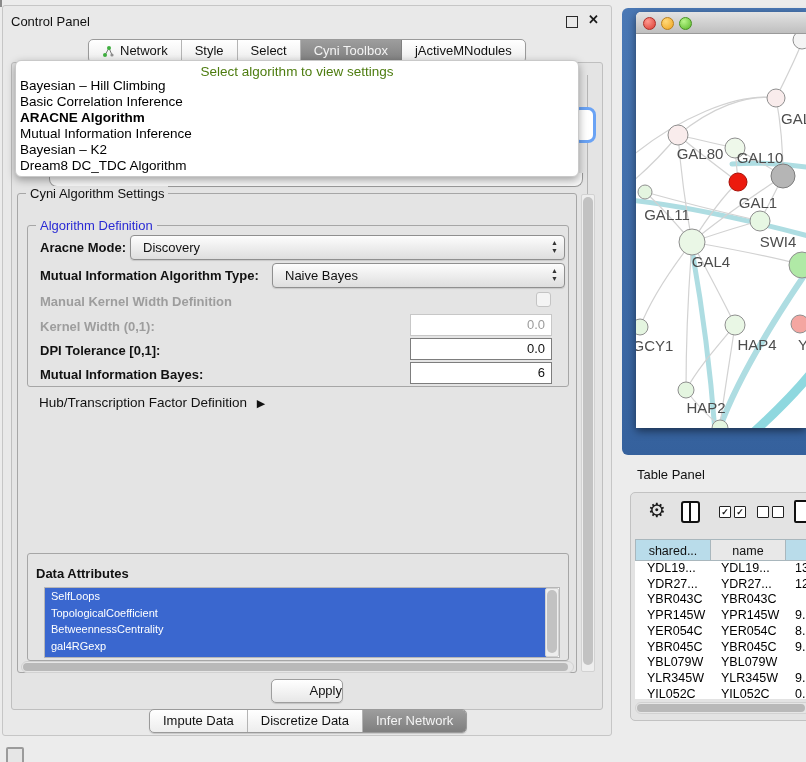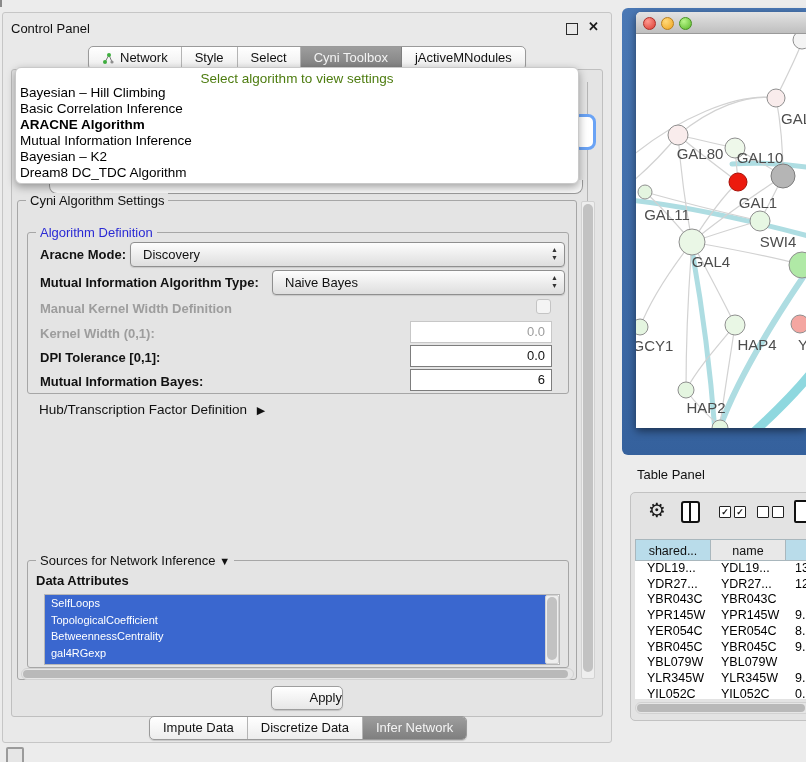--- a/index.html
+++ b/index.html
@@ -1,21 +1,21 @@
 <!DOCTYPE html>
 <html><head>
 <meta charset="utf-8">
 <style>
   html,body{margin:0;padding:0;}
   body{width:806px;height:762px;background:#ececec;overflow:hidden;position:relative;
        font-family:"Liberation Sans", sans-serif;-webkit-font-smoothing:antialiased;}
   .abs{position:absolute;}
 
   
-  .control-panel{left:2px;top:12px;width:608px;height:729px;background:#e9e9e9;
+  .control-panel{left:2px;top:5px;width:608px;height:729px;background:#e9e9e9;
     border:1px solid #c6c6c6;border-radius:3px;}
   .cp-title{left:8px;top:8px;font-size:13px;color:#111;}
   .float-btn{right:33px;top:10px;width:10px;height:10px;border:1.5px solid #2b2b2b;background:transparent;}
   .close-btn{right:12px;top:6px;font-size:13px;font-weight:bold;color:#1a1a1a;}
 
   .seg{display:flex;border:1px solid #9a9a9a;border-radius:5px;height:22px;
        background:linear-gradient(#ffffff,#ededed);box-shadow:0 1px 1px rgba(0,0,0,.15);overflow:hidden;}
   .seg>div{padding:0 13px;line-height:22px;font-size:13px;color:#111;border-right:1px solid #b4b4b4;
        display:flex;align-items:center;gap:5px;white-space:nowrap;}
   .seg>div:last-child{border-right:none;}
@@ -171,24 +171,20 @@
         <div class="tfield" style="left:382px;top:136px;width:134px;">6</div>
       </div>
 
       <div class="lbl" style="left:21px;top:201px;font-weight:normal;font-size:13.5px;">
         <span>Hub/Transcription Factor Definition</span>
         <span class="tri" style="margin-left:6px;">▶</span>
       </div>
 
 
       <div class="abs group" style="left:9px;top:359px;width:540px;height:106px;">
-        <div class="gtitle">
-          <span>Sources for Network Inference</span>
-          <span class="tri">▼</span>
-        </div>
         <div class="lbl" style="left:8px;top:12px;">Data Attributes</div>
         <div class="attr-list" style="left:16px;top:33px;width:514px;height:69px;">
           <div class="attr-sel" style="width:502px;height:69px;">
             <div>SelfLoops</div>
             <div>TopologicalCoefficient</div>
             <div>BetweennessCentrality</div>
             <div>gal4RGexp</div>
           </div>
           <div class="vscroll" style="right:0;top:0;height:67px;">
             <div class="thumb" style="top:1px;height:63px;"></div>

